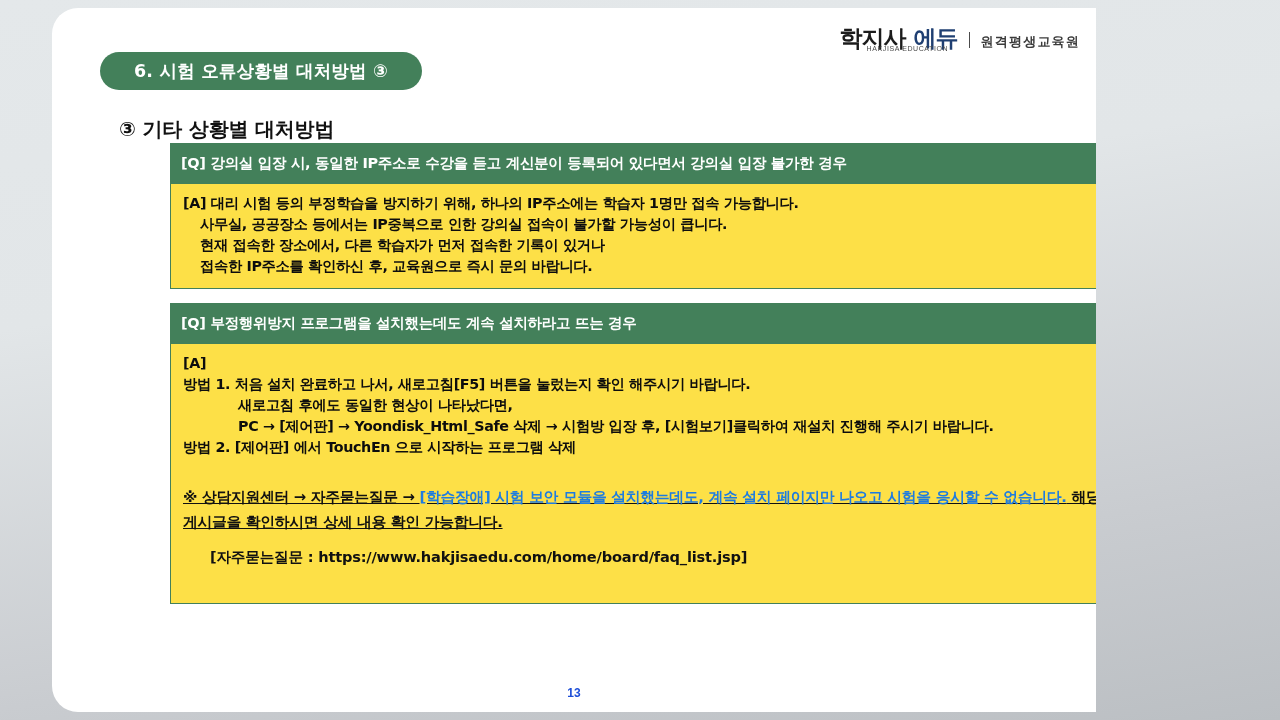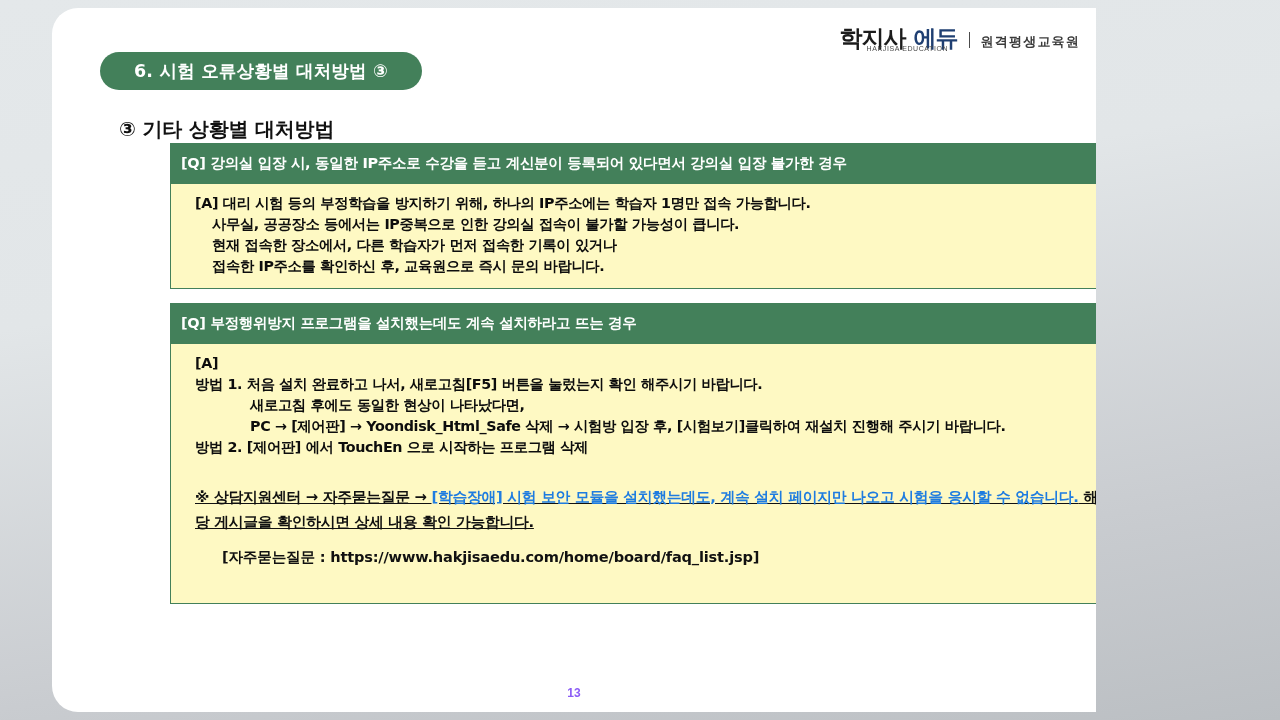--- a/index.html
+++ b/index.html
@@ -140,22 +140,22 @@
     font-family: "DejaVu Sans", sans-serif;
     font-size: 14.5px;
     font-weight: bold;
     letter-spacing: -0.3px;
     white-space: nowrap;
   }
 
   .a-body {
     border: 1px solid #43805a;
     border-top: none;
-    background: #fef9c3;
-    padding: 9px 12px 11px 24px;
+    background: #fde047;
+    padding: 9px 12px 11px 12px;
   }
   #qa-1 .a-body { min-height: 86px; }
   #qa-2 .a-body { min-height: 260px; padding-bottom: 18px; }
 
   .a-line {
     font-family: "DejaVu Sans", sans-serif;
     font-size: 14.3px;
     font-weight: bold;
     color: #0d0d0d;
     line-height: 21px;
@@ -192,21 +192,21 @@
   
   .page-number {
     position: absolute;
     left: 0;
     right: 0;
     top: 678px;
     text-align: center;
     font-family: "Liberation Sans", sans-serif;
     font-size: 12px;
     font-weight: bold;
-    color: #8b5cf6;
+    color: #1d4ed8;
   }
 </style>
 </head>
 <body>
 
 <div class="slide">
 
   <div class="logo-wrap">
     <div class="logo-hak" style="position:relative;">
       <span class="logo-kr">학지사</span>

